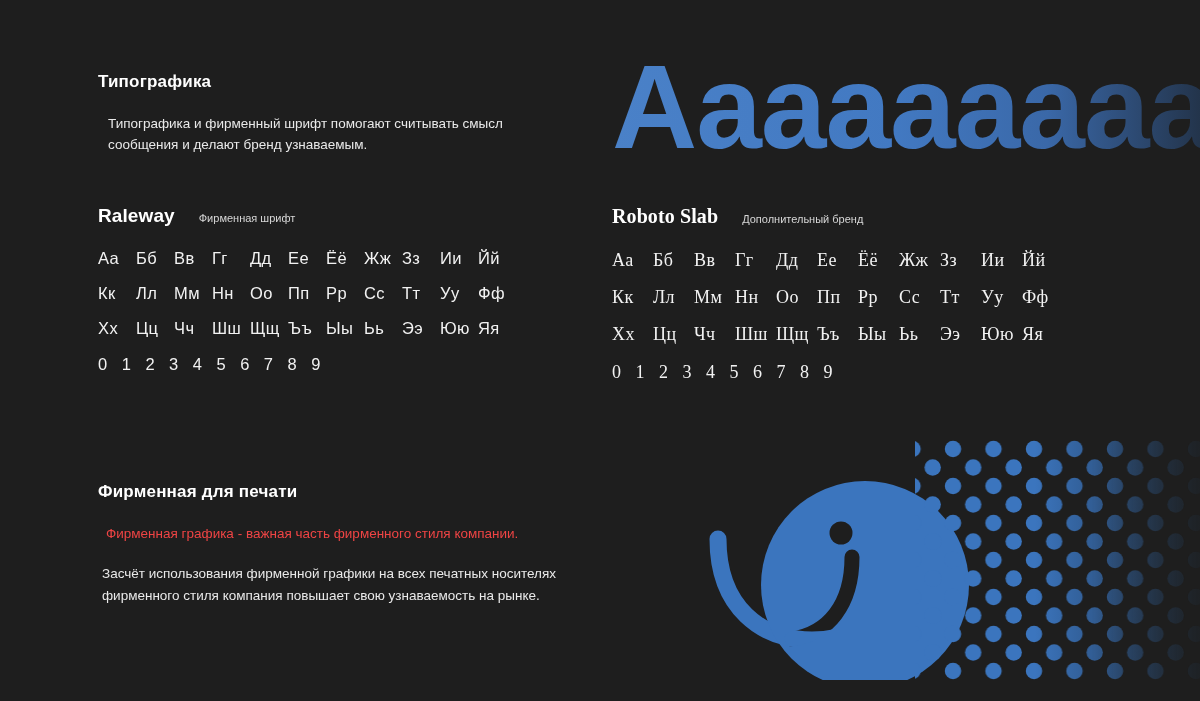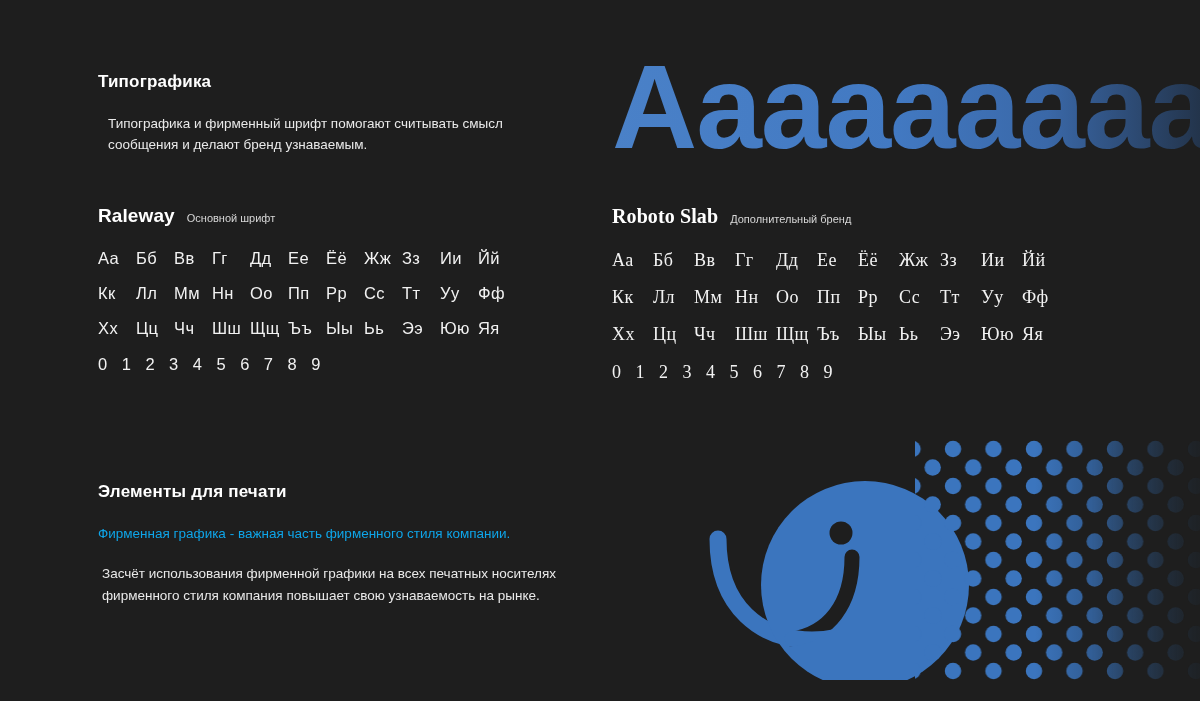--- a/index.html
+++ b/index.html
@@ -45,21 +45,21 @@
 
   .font-block {
     position: absolute;
   }
   .font-block.primary { left: 98px; top: 205px; width: 470px; }
   .font-block.secondary { left: 612px; top: 205px; width: 500px; }
 
   .font-head {
     display: flex;
     align-items: baseline;
-    gap: 12px;
+    gap: 24px;
     margin-bottom: 22px;
   }
   .font-name {
     font-size: 19px;
     font-weight: bold;
     color: #ffffff;
     letter-spacing: 0.1px;
   }
   .font-name.slab {
     font-family: "Liberation Serif", "DejaVu Serif", serif;
@@ -131,23 +131,23 @@
 
   
   .print-left {
     position: absolute;
     left: 98px;
     top: 482px;
     width: 470px;
   }
   .print-body-1 {
     font-size: 13.5px;
-    color: #0ea5e9;
+    color: #ef4444;
     line-height: 1.55;
-    margin: 0 0 18px 0;
+    margin: 0 0 18px 8px;
   }
   .print-body-2 {
     font-size: 13.5px;
     color: #e9e9e9;
     line-height: 1.62;
     margin: 4px;
   }
 
   
   .brand-graphic {
@@ -168,21 +168,21 @@
     <p class="section-body">Типографика и фирменный шрифт помогают считывать смысл сообщения и делают бренд узнаваемым.</p>
   </div>
 
   <div class="display-a-wrap">
     <div class="display-a">Aaaaaaaaaaa</div>
   </div>
 
   <div class="font-block primary">
     <div class="font-head">
       <span class="font-name">Raleway</span>
-      <span class="font-role">Основной шрифт</span>
+      <span class="font-role">Фирменная шрифт</span>
     </div>
     <div class="glyph-grid" id="glyphs-primary">
         <span class="glyph">Аа</span>
         <span class="glyph">Бб</span>
         <span class="glyph">Вв</span>
         <span class="glyph">Гг</span>
         <span class="glyph">Дд</span>
         <span class="glyph">Ее</span>
         <span class="glyph">Ёё</span>
         <span class="glyph">Жж</span>
@@ -274,21 +274,21 @@
         <span class="digit">4</span>
         <span class="digit">5</span>
         <span class="digit">6</span>
         <span class="digit">7</span>
         <span class="digit">8</span>
         <span class="digit">9</span>
       </div>
   </div>
 
   <div class="print-left">
-    <h1 class="section-title">Элементы для печати</h1>
+    <h1 class="section-title">Фирменная для печати</h1>
     <p class="print-body-1">Фирменная графика - важная часть фирменного стиля компании.</p>
     <p class="print-body-2">Засчёт использования фирменной графики на всех печатных носителях фирменного стиля компания повышает свою узнаваемость на рынке.</p>
   </div>
 
   <div class="brand-graphic">
     <svg width="500" height="240" viewBox="0 0 500 240">
       <defs>
 
         <linearGradient id="dotFade" x1="0" y1="0" x2="1" y2="0">
           <stop offset="0%" stop-color="#3b75be" stop-opacity="1"></stop>

